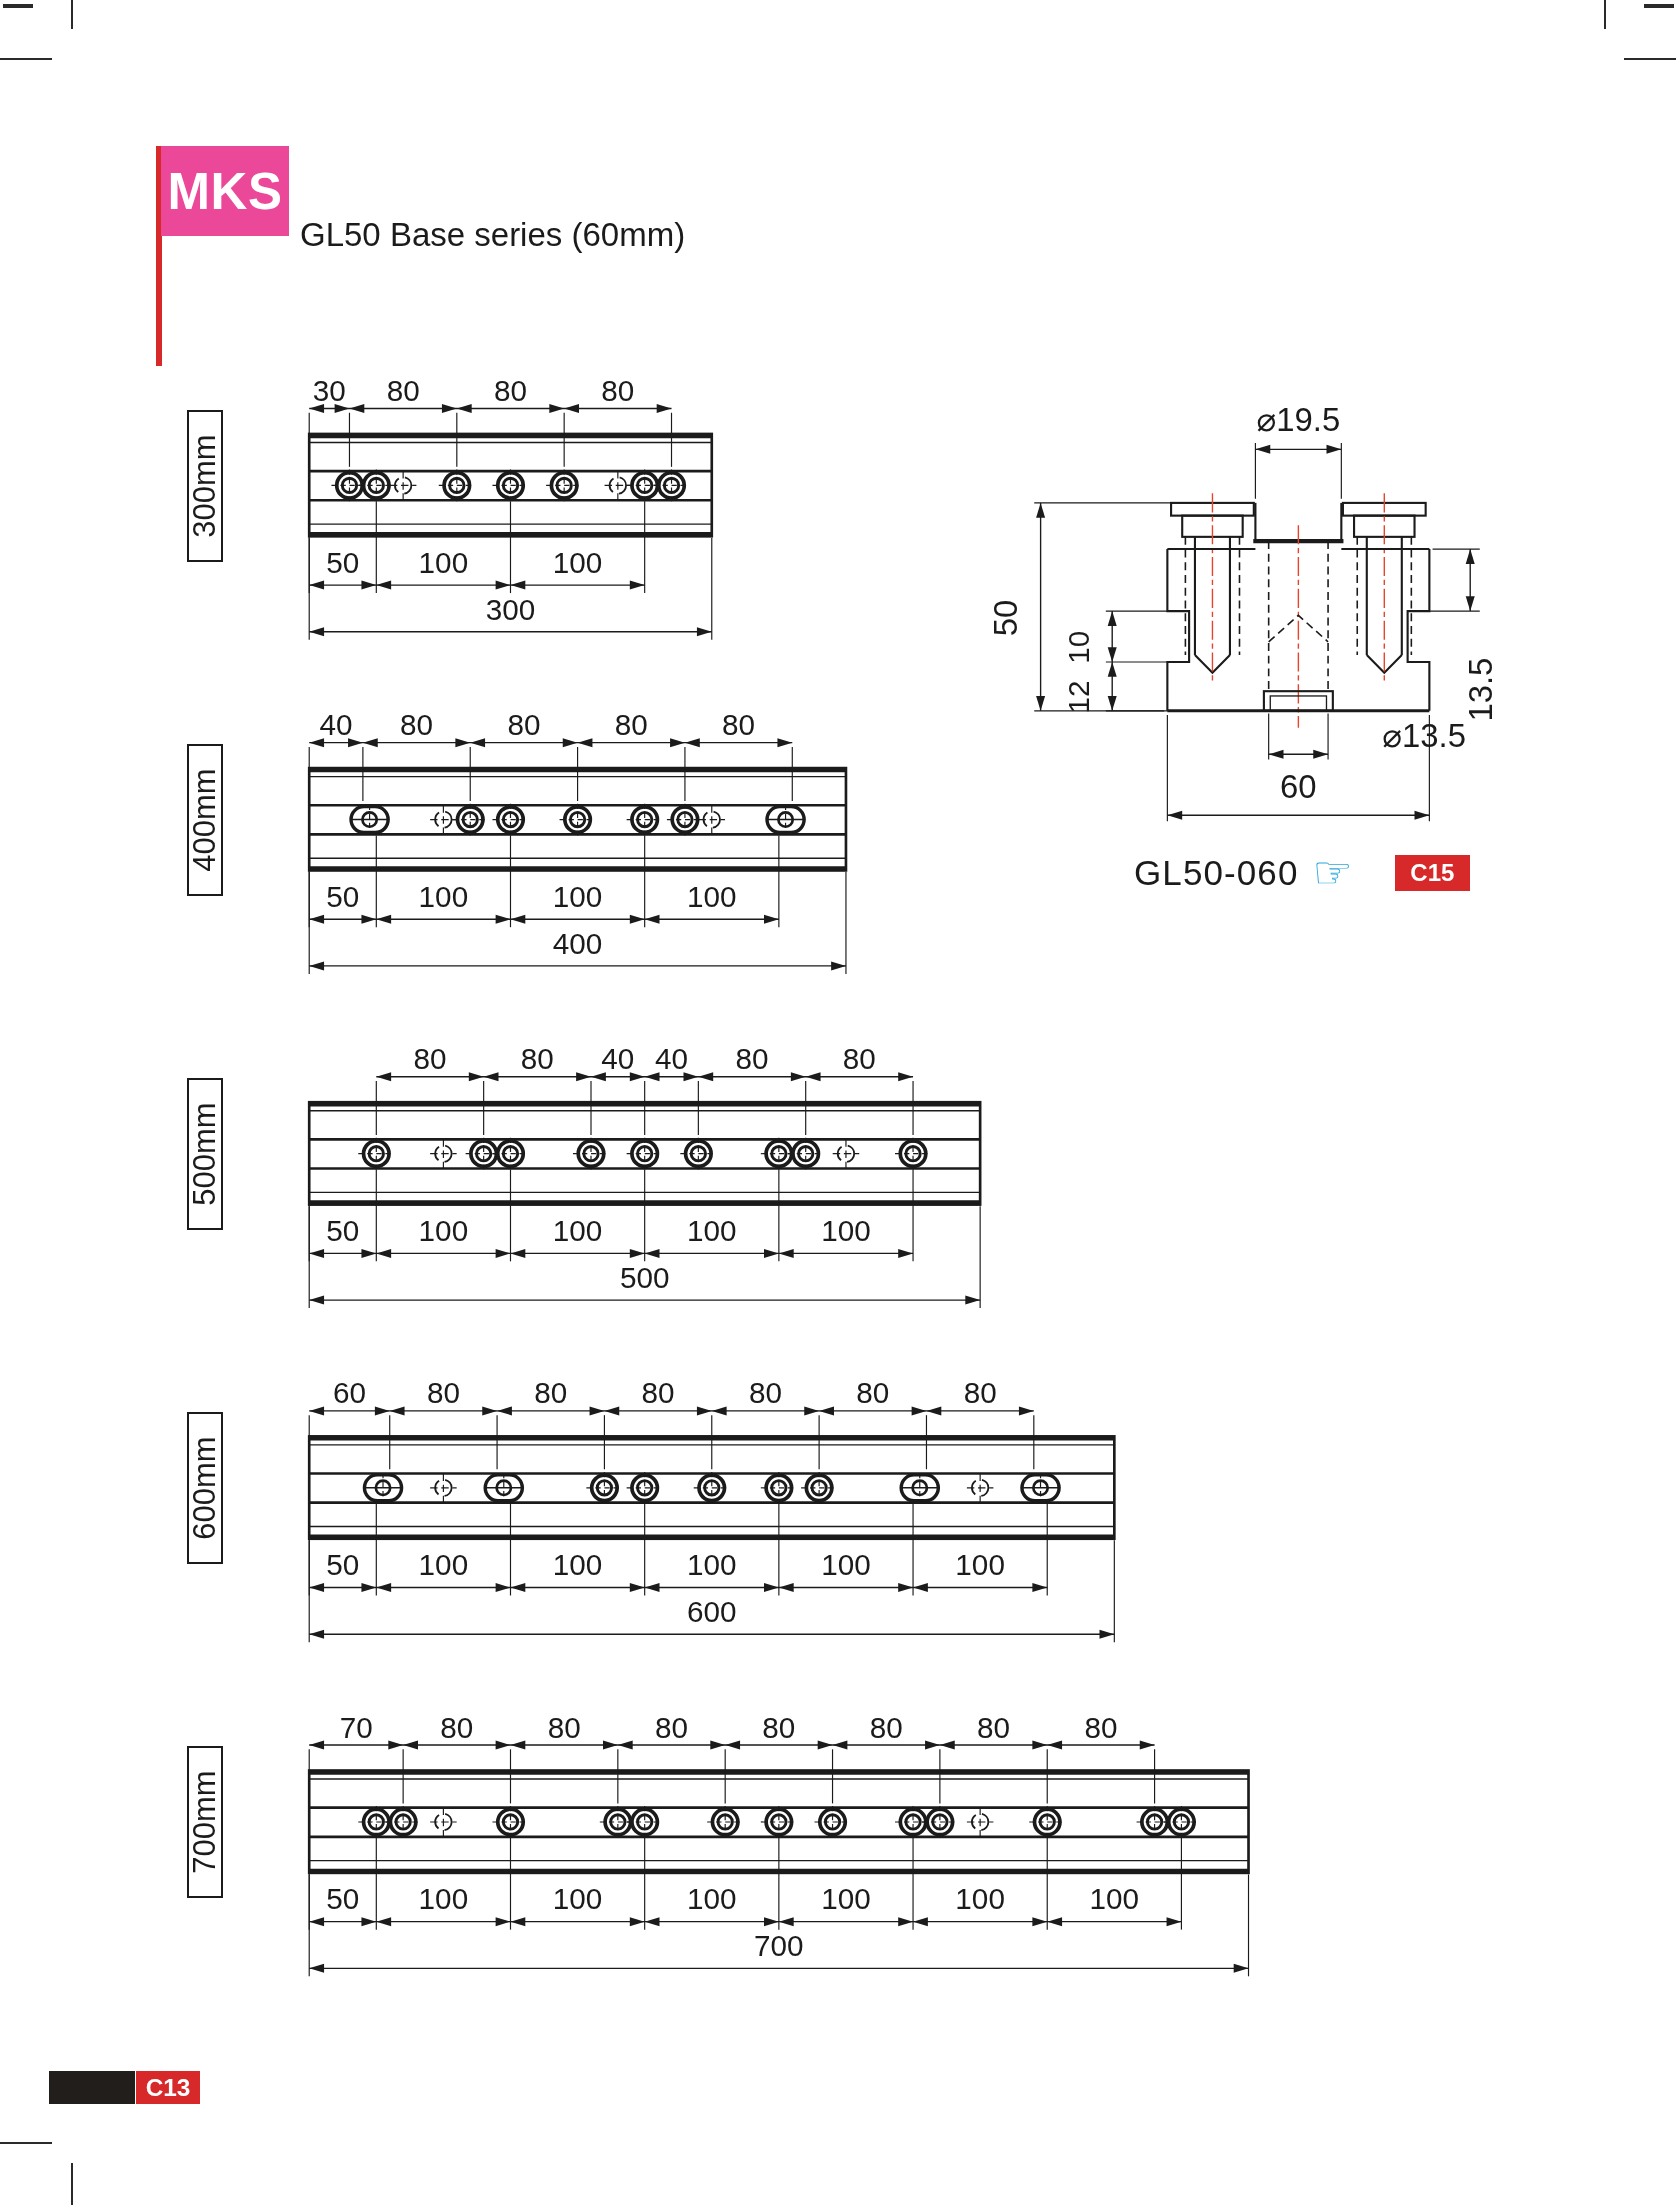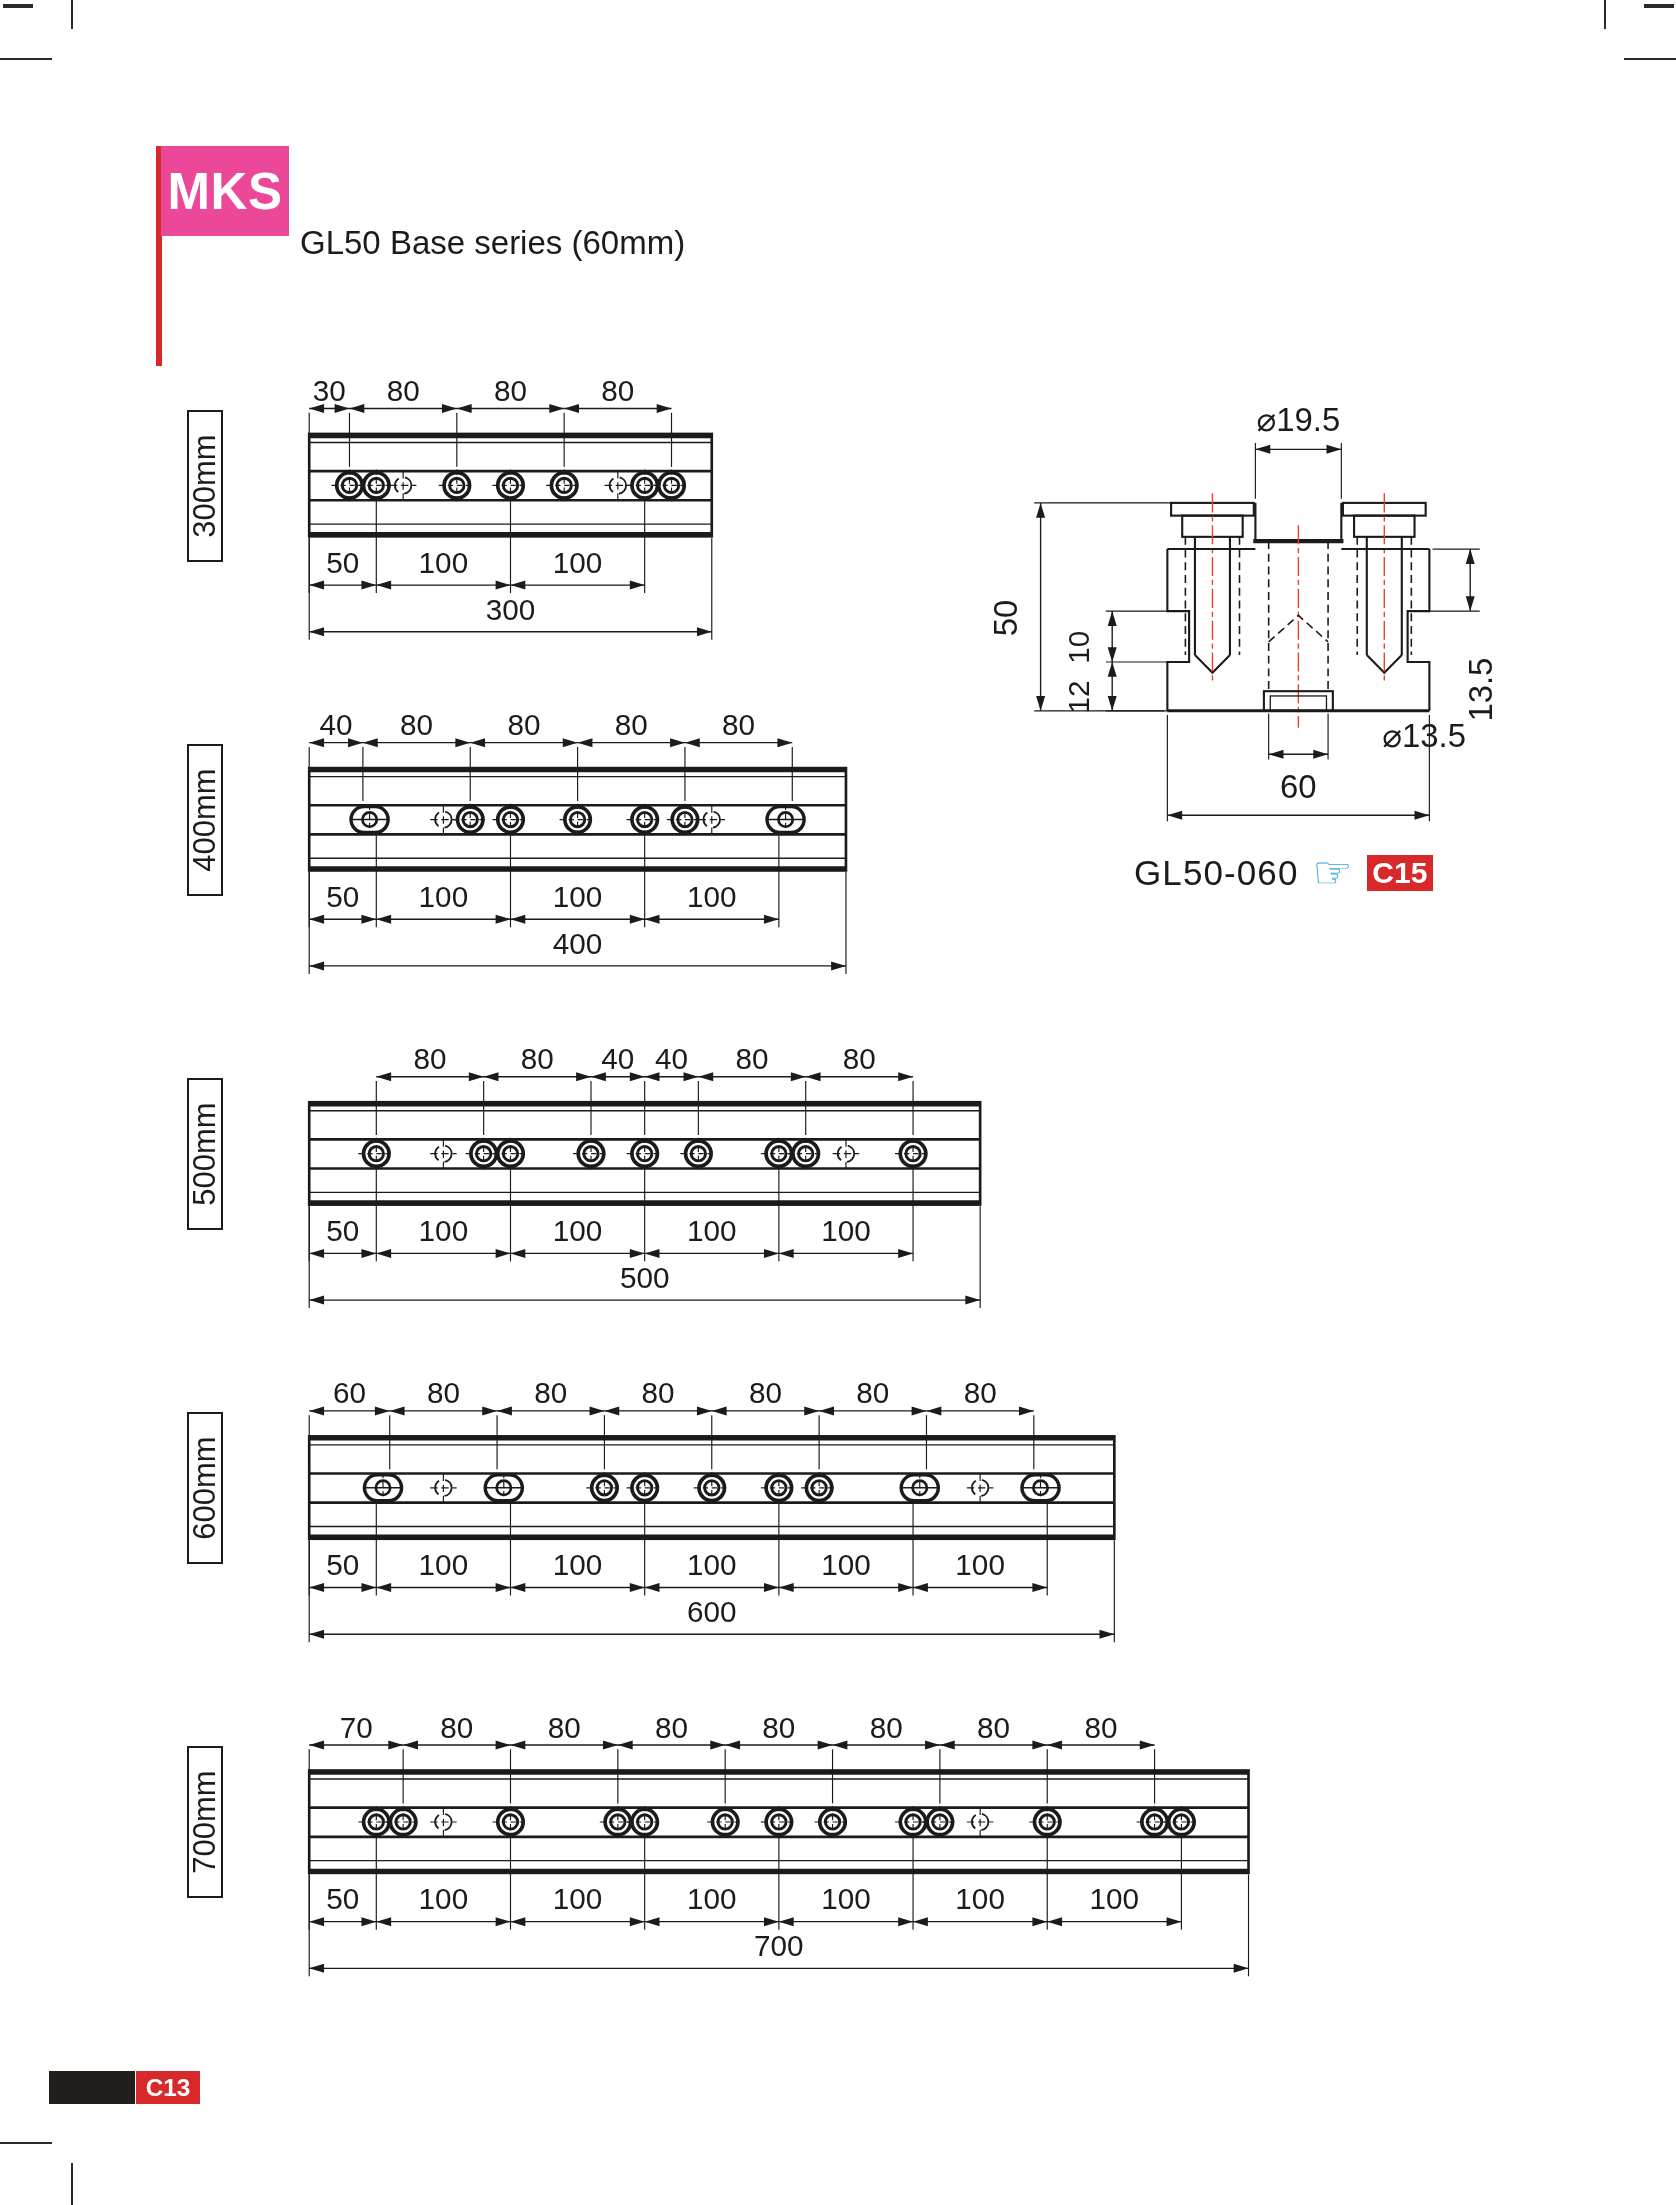--- a/index.html
+++ b/index.html
@@ -4,30 +4,30 @@
 <style>
   html,body{margin:0;padding:0;background:#e8e8e8;}
   .page{position:relative;width:1676px;height:2205px;background:#ffffff;overflow:hidden;
         font-family:"Liberation Sans",sans-serif;color:#1b1b1b;}
   .mark{position:absolute;background:#2a2a2a;}
   .logo-stem{position:absolute;left:156px;top:146px;width:5.8px;height:220px;background:#d7282a;}
   .logo-box{position:absolute;left:161px;top:146px;width:128px;height:90px;background:#ec4899;
             display:flex;align-items:center;justify-content:center;}
   .logo-box span{color:#fff;font-size:51px;font-weight:bold;letter-spacing:0.5px;}
   .title-zh{position:absolute;left:298px;top:155px;font-size:42px;font-weight:bold;white-space:nowrap;}
-  .title-en{position:absolute;left:300px;top:224px;font-size:33px;font-weight:normal;white-space:nowrap;}
+  .title-en{position:absolute;left:300px;top:216px;font-size:33px;font-weight:normal;white-space:nowrap;}
   .vlabel{position:absolute;left:187px;width:36px;height:152px;border:2.1px solid #1b1b1b;background:#fff;
           display:flex;align-items:center;justify-content:center;box-sizing:border-box;}
   .vlabel span{transform:rotate(-90deg);white-space:nowrap;font-size:31px;color:#1b1b1b;}
   #drawings-svg{position:absolute;left:0;top:0;}
   .model-row{position:absolute;left:1134px;top:853px;display:flex;align-items:center;gap:14px;}
   .model-row .model{font-size:35px;letter-spacing:1.1px;}
   .model-row .hand{font-size:45px;color:#2ea9e0;line-height:32px;}
   .badge{background:#d7282a;color:#fff;font-weight:bold;display:flex;align-items:center;justify-content:center;}
-  .c15{width:66px;height:36px;font-size:30px;}
+  .c15{width:75px;height:36px;font-size:24px;margin-left:28px;}
   .footer-bar{position:absolute;left:49px;top:2071px;width:86px;height:33px;background:#221e1b;}
   .c13{position:absolute;left:136px;top:2071px;width:64px;height:33px;font-size:24.4px;}
 </style>
 </head>
 <body>
 
 <div class="page">
 
   <div class="mark" style="left:2.7px;top:4.2px;width:30px;height:3.7px;"></div>
   <div class="mark" style="left:0px;top:58px;width:52px;height:2.1px;"></div>

